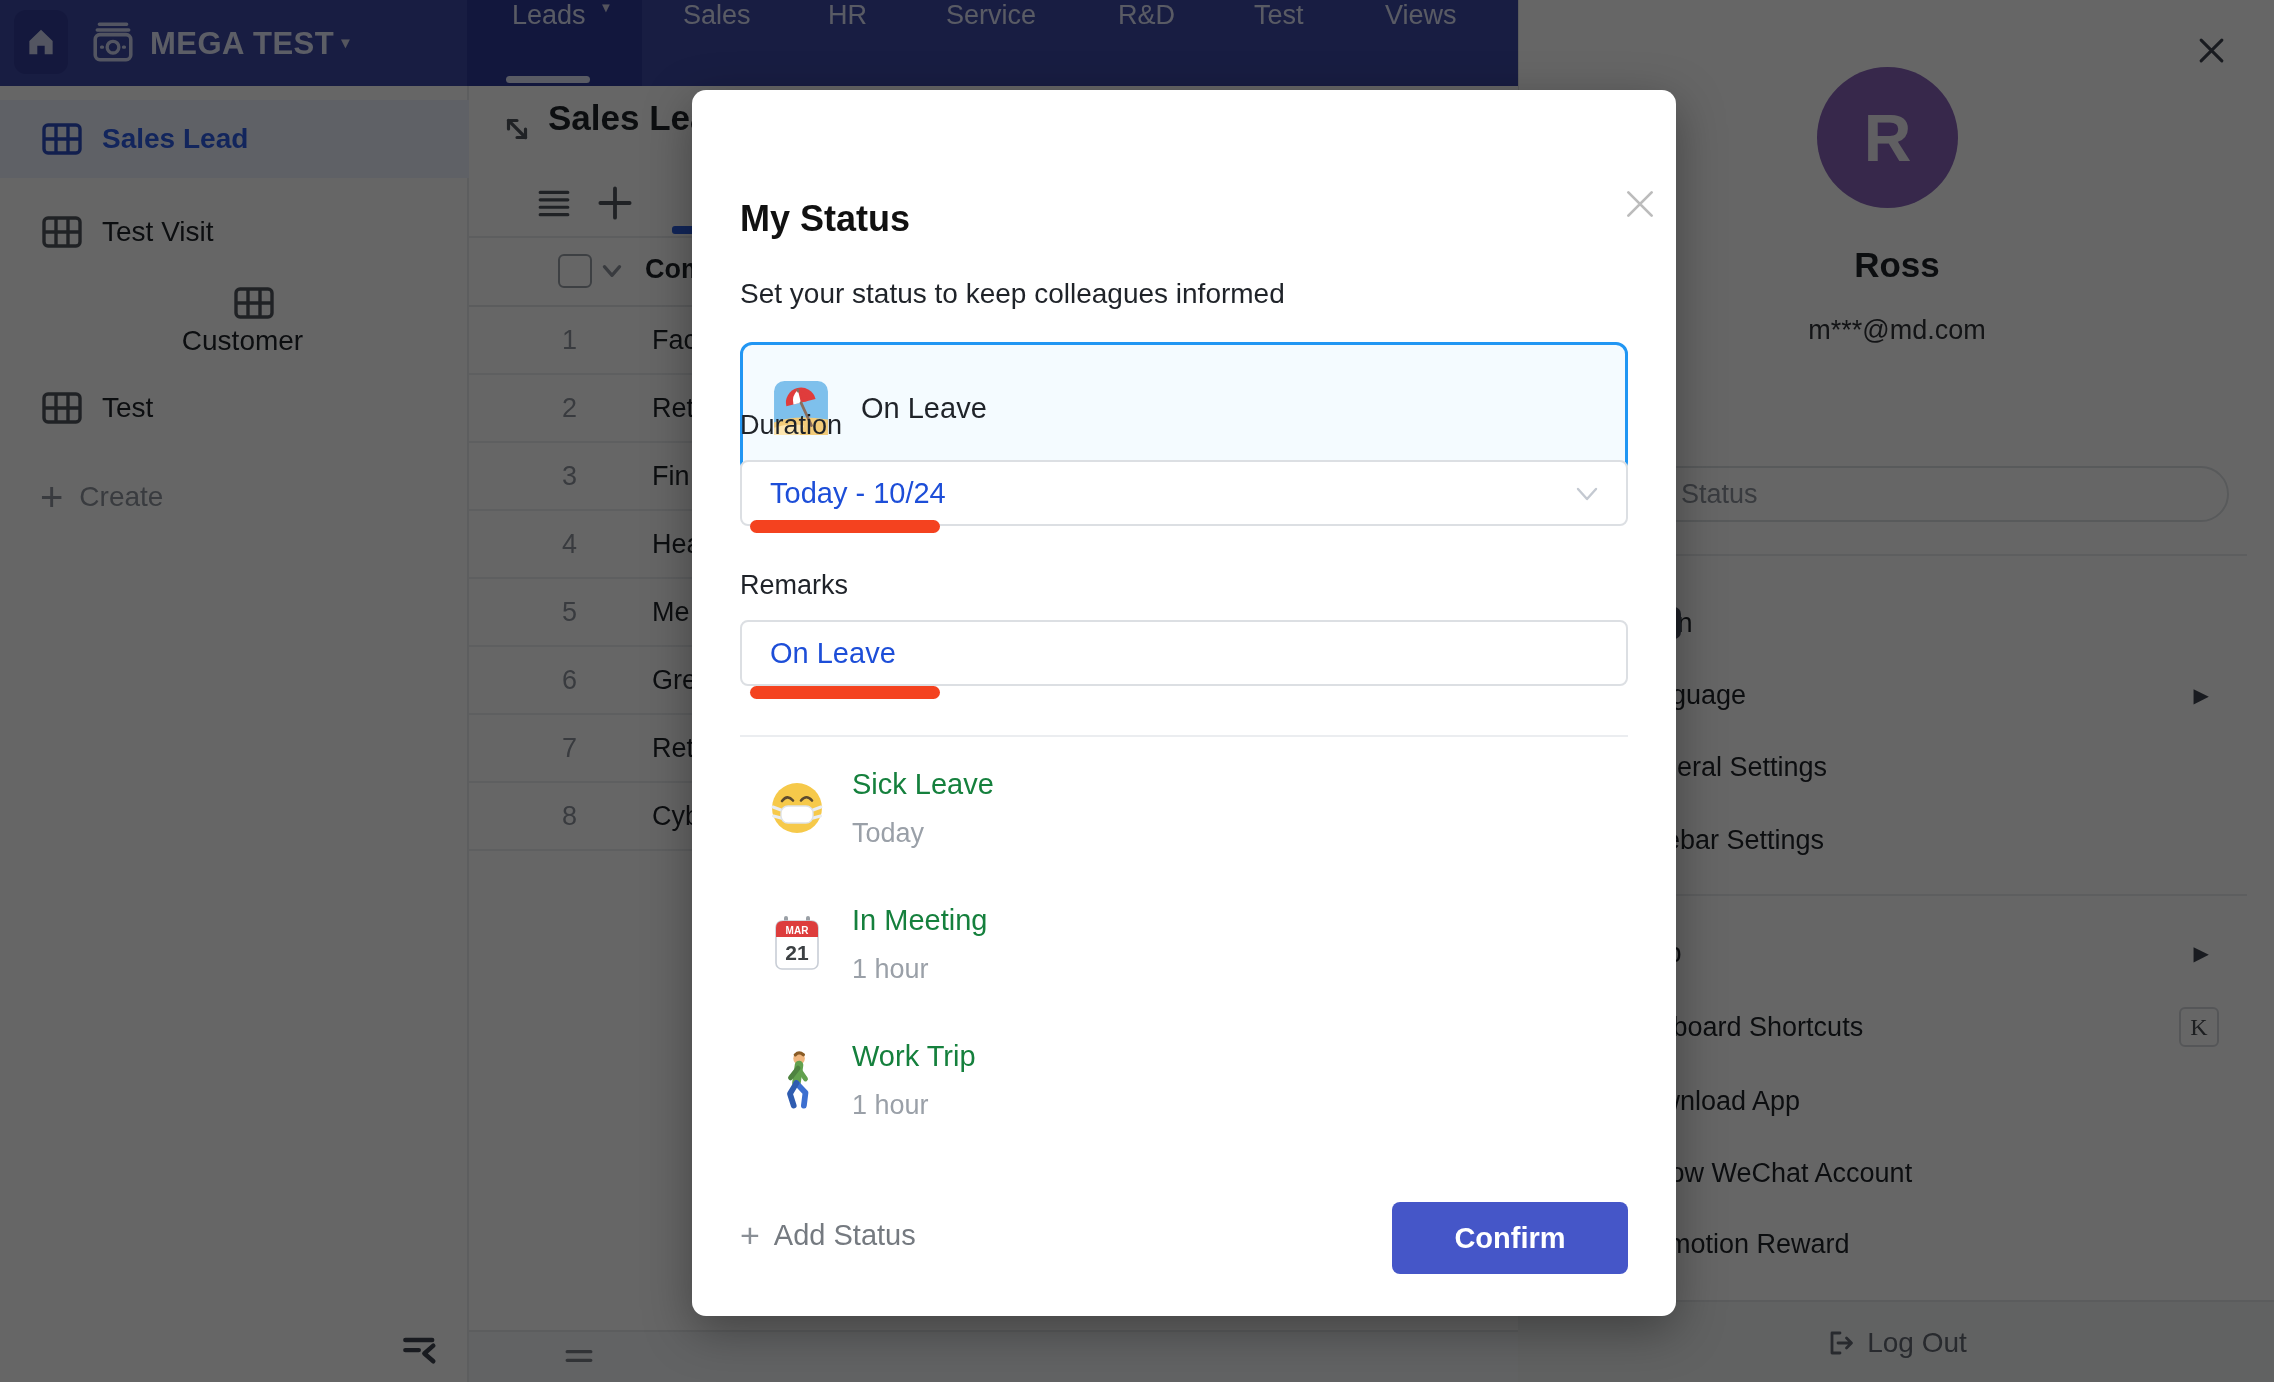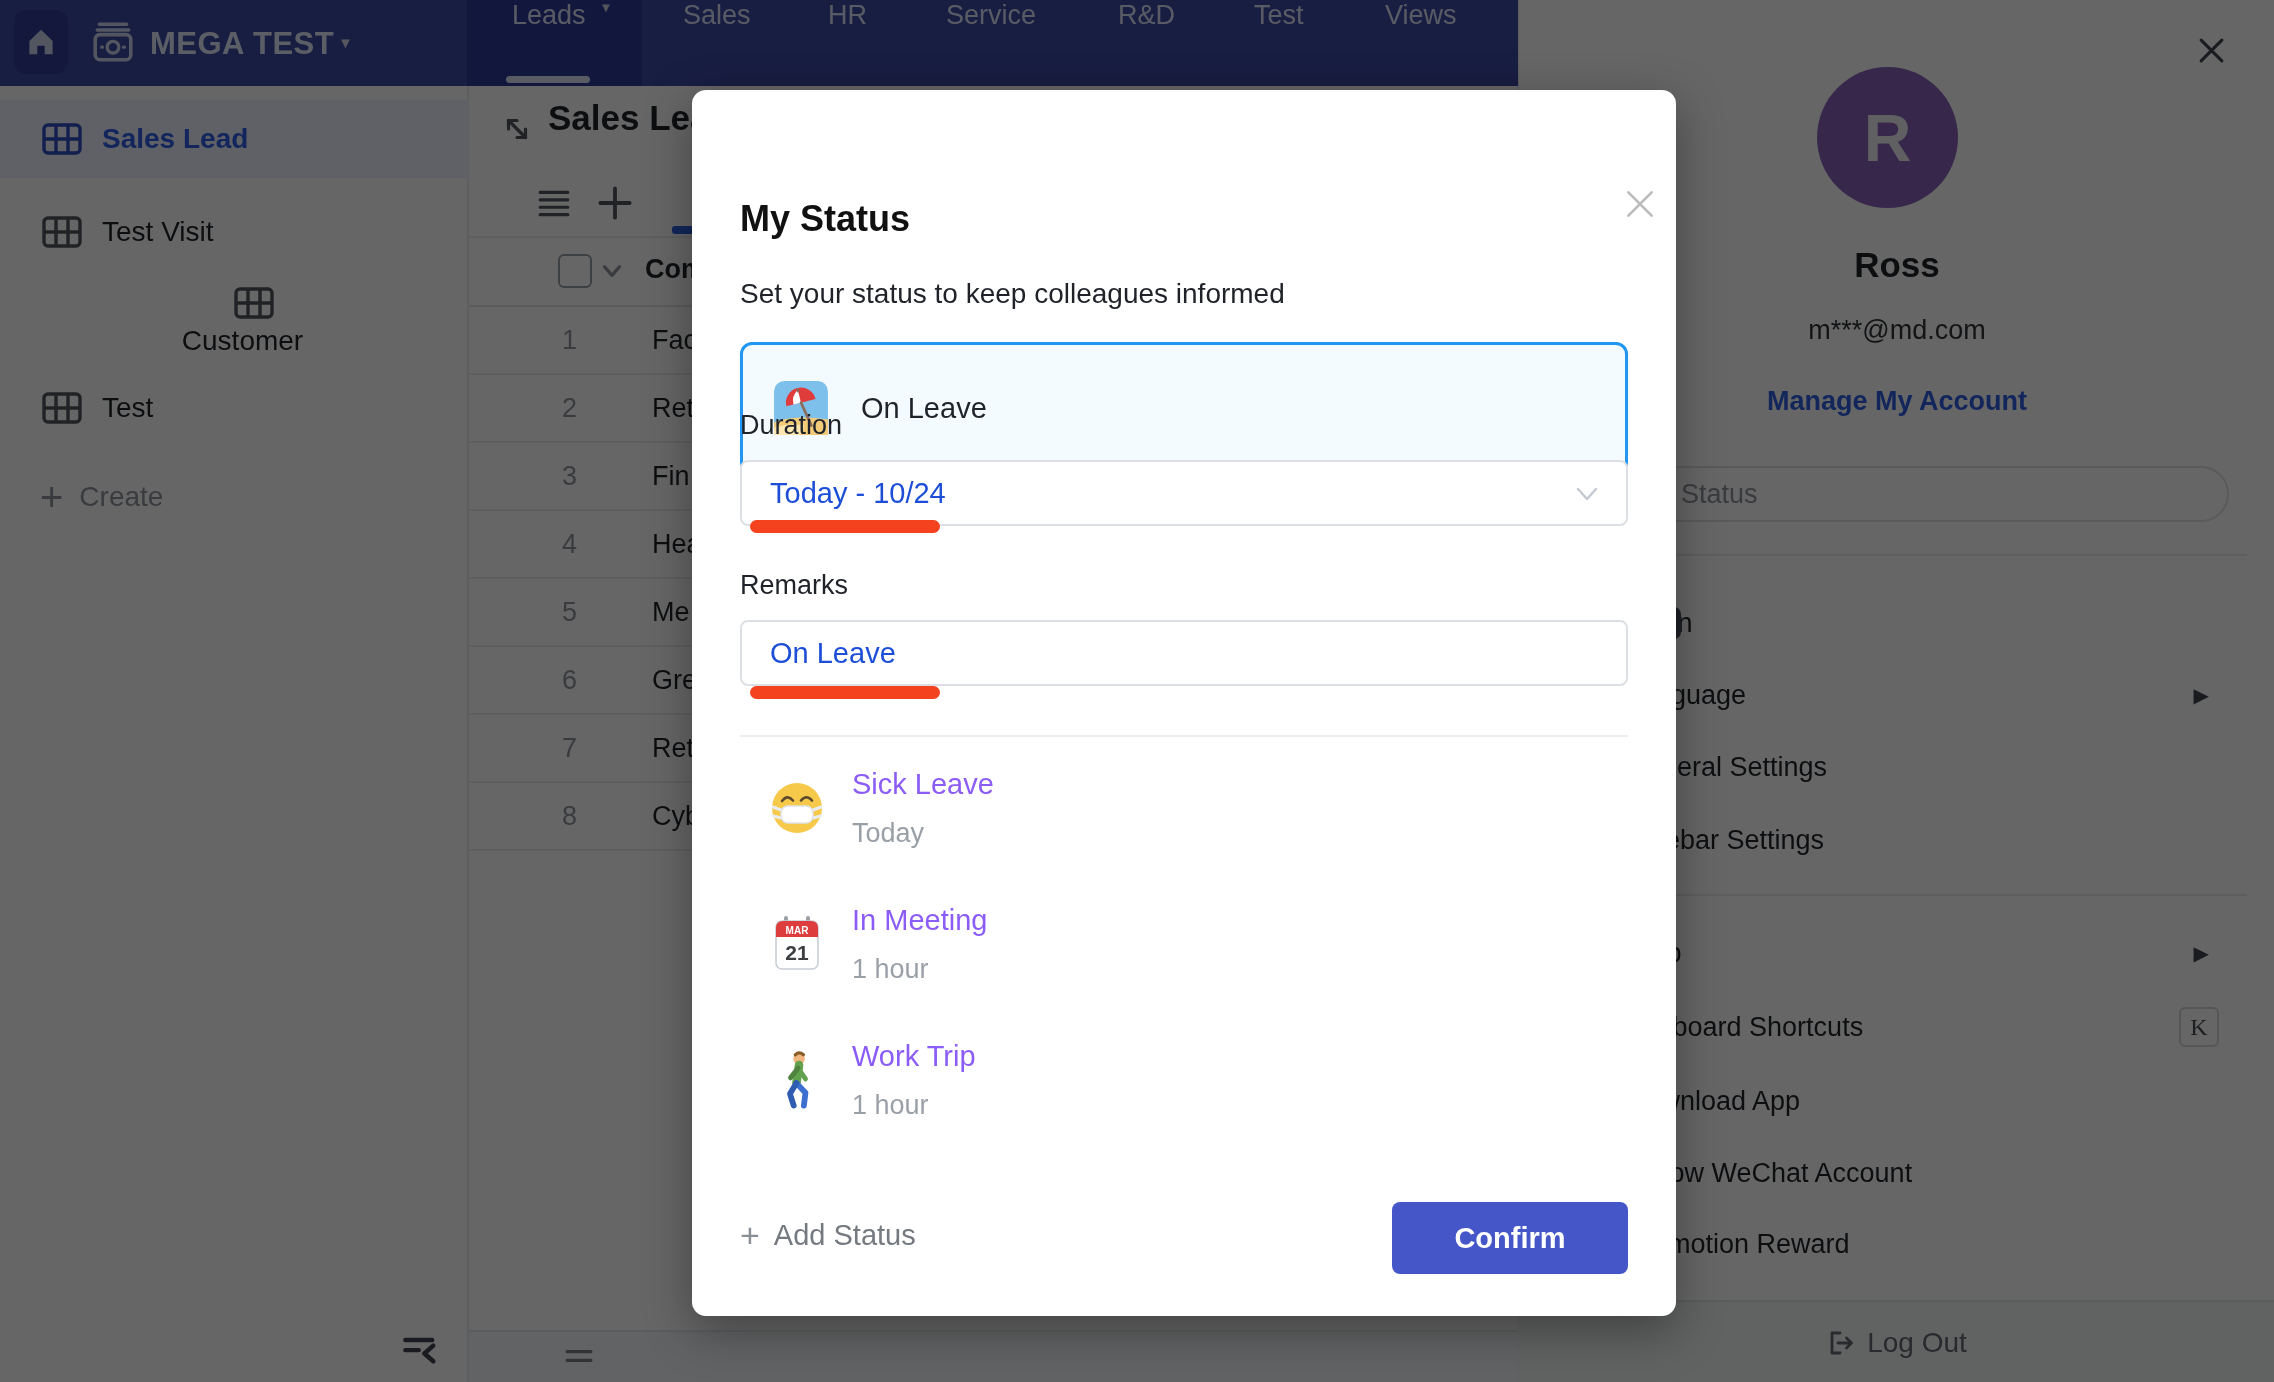--- a/index.html
+++ b/index.html
@@ -65,21 +65,21 @@
   .m-card-label{margin-left:32px;font-size:29px;color:#1f2329;}
   .m-label{left:48px;font-size:27px;color:#1f2329;}
   .m-field{left:48px;width:888px;height:66px;border:2px solid #dcdfe3;border-radius:8px;box-sizing:border-box;
            display:flex;align-items:center;background:#fff;}
   .m-field-txt{margin-left:28px;font-size:29px;color:#1d4ed8;}
   .m-chevron{position:absolute;right:26px;top:22px;}
   .m-bar{left:58px;width:190px;height:13px;border-radius:7px;background:#f4421f;z-index:2;}
   .m-div{left:48px;top:645px;width:888px;height:2px;background:#ebedf0;}
   .s-row{left:48px;width:888px;height:96px;}
   .s-icon{position:absolute;left:30px;top:12px;width:54px;height:60px;}
-  .s-name{position:absolute;left:112px;top:2px;font-size:29px;color:#8b5cf6;}
+  .s-name{position:absolute;left:112px;top:2px;font-size:29px;color:#15803d;}
   .s-dur{position:absolute;left:112px;top:52px;font-size:27px;color:#9aa0a8;}
   .m-add{left:48px;top:1128px;display:flex;align-items:center;gap:14px;font-size:29px;color:#757a80;}
   .m-add-plus{font-size:34px;color:#8a8f96;line-height:1;}
   .m-confirm{left:700px;top:1112px;width:236px;height:72px;background:#4556c8;border-radius:8px;border:none;
              color:#fff;font-size:29px;font-weight:bold;font-family:"Liberation Sans",sans-serif;cursor:pointer;}
   svg{display:block;}
 </style>
 </head>
 <body>
 
@@ -258,21 +258,20 @@
     <span class="abs" style="left:678px;top:36px;">
       <svg width="29" height="29" viewBox="0 0 28 28">
           <path d="M4 4 L24 24 M24 4 L4 24" stroke="#3f4550" stroke-width="3" stroke-linecap="round"></path>
         </svg>
     </span>
     <div class="abs avatar">
         <span>R</span>
       </div>
     <div class="abs pemail">m***@md.com</div>
     <div class="abs pname">Ross</div>
-    <div class="abs pmanage">Manage My Account</div>
 
     <div class="abs pill">
       <span class="pill-txt">Set Status</span>
     </div>
 
     <div class="abs pdiv" style="top:554px;"></div>
 
     <div class="abs mitem" style="top:587px;">
       <span class="abs" style="left:128px;top:20px;width:34px;height:32px;border-radius:7px;background:#4a5160;"></span>
       <span class="mlabel" style="margin-left:97px;">Admin</span>

